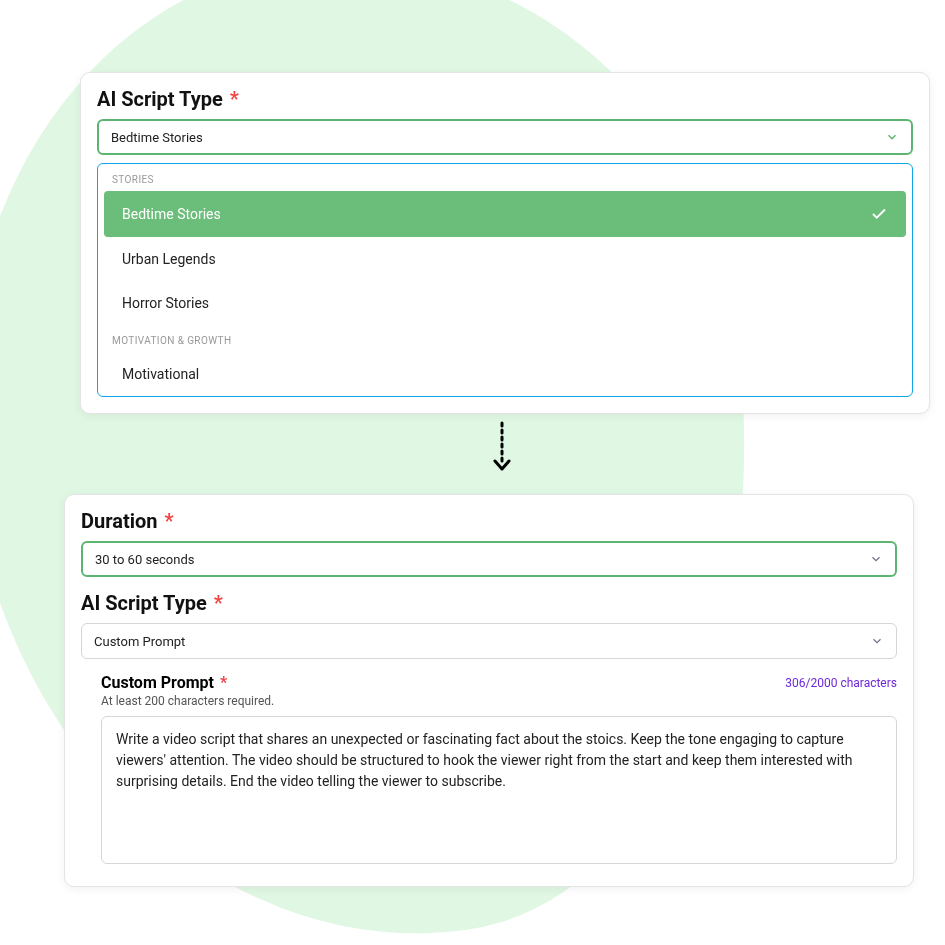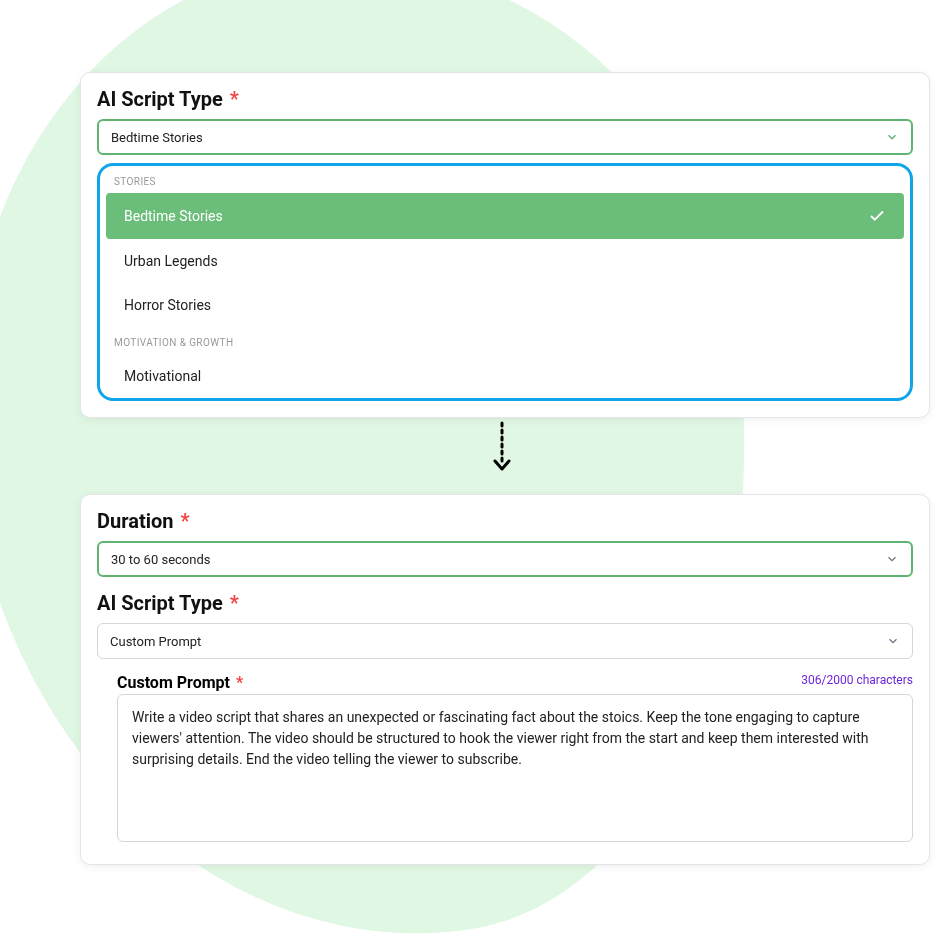--- a/index.html
+++ b/index.html
@@ -25,21 +25,21 @@
   .card {
     position: absolute;
     background: #fff;
     border: 1px solid #e4e4e7;
     border-radius: 10px;
     box-shadow: 0 2px 10px rgba(0,0,0,0.06);
     z-index: 2;
     padding: 14px 16px 16px;
   }
   .card1 { top: 72px; left: 80px; width: 850px; }
-  .card2 { top: 494px; left: 80px; width: 850px; padding-bottom: 18px;}
+  .card2 { top: 494px; left: 64px; width: 850px; padding-bottom: 18px;}
   .label {
     font-weight: 700;
     font-size: 20px;
     color: #111;
     margin-bottom: 8px;
   }
   .req { color: #ef4444; font-weight: 700; margin-left: 2px;}
   .select {
     width: 100%;
     border: 2px solid #5db571;
@@ -57,22 +57,22 @@
   .chev {
     position: absolute;
     right: 12px;
     top: 50%;
     transform: translateY(-50%);
     color: #6b7280;
   }
   .chev.green { color: #5db571; }
   .dropdown {
     margin-top: 8px;
-    border: 3px solid #0ea5e9;
-    border-radius: 16px;
+    border: 1px solid #0ea5e9;
+    border-radius: 6px;
     overflow: hidden;
   }
   .group-header {
     font-size: 10px;
     letter-spacing: 0.4px;
     color: #999;
     padding: 10px 14px 6px;
     text-transform: uppercase;
   }
   .option {
@@ -98,21 +98,21 @@
     z-index: 2;
   }
   .section { margin-bottom: 14px; }
   .custom-block {
     margin-left: 20px;
     margin-top: 10px;
   }
   .custom-header {
     display: flex;
     justify-content: space-between;
-    align-items: flex-start;
+    align-items: center;
     margin-bottom: 2px;
   }
   .custom-title { font-weight: 700; font-size: 16px; }
   .char-count { font-size: 12px; color: #6d28d9; }
   .hint { font-size: 12px; color: #555; margin-bottom: 8px;}
   .textarea {
     width: 100%;
     border: 1px solid #d6d6da;
     border-radius: 6px;
     padding: 12px 14px;
@@ -203,15 +203,16 @@
     </div>
   </div>
   <div class="custom-block">
     <div class="custom-header">
       <div>
         <span class="custom-title">Custom Prompt</span>
         <span class="req">*</span>
       </div>
       <span class="char-count">306/2000 characters</span>
     </div>
+    <div class="hint">At least 200 characters required.</div>
     <textarea class="textarea" style="">Write a video script that shares an unexpected or fascinating fact about the stoics. Keep the tone engaging to capture viewers' attention. The video should be structured to hook the viewer right from the start and keep them interested with surprising details. End the video telling the viewer to subscribe.</textarea>
   </div>
 </div>
 
 </body></html>

